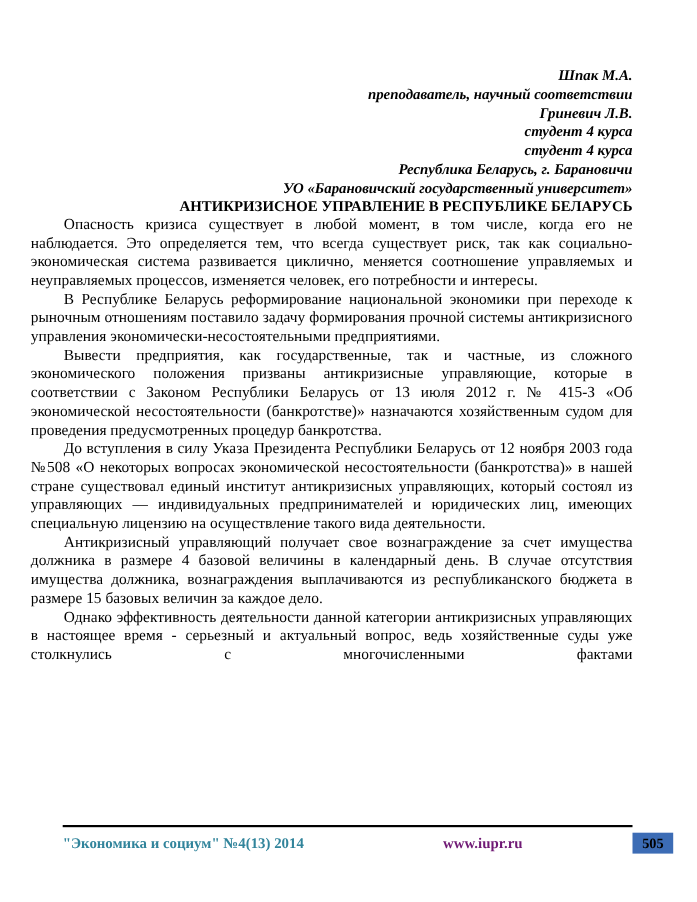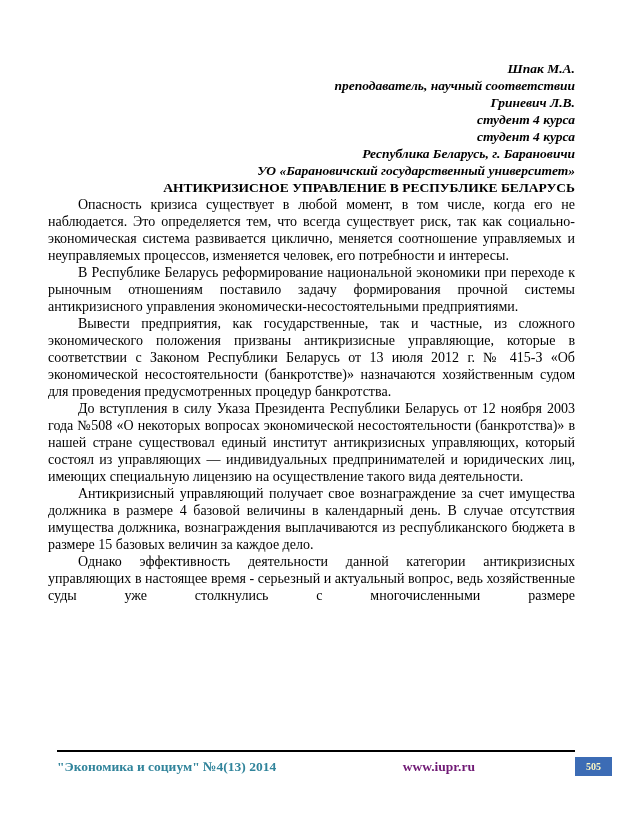--- a/index.html
+++ b/index.html
@@ -7,21 +7,21 @@
     position: relative;
     width: 634px;
     height: 820px;
     background: #ffffff;
     font-family: "Liberation Serif", "DejaVu Serif", serif;
     color: #000000;
     overflow: hidden;
     box-sizing: border-box;
   }
   .content {
-    padding: 60px 59px 0 48px;
+    padding: 60px 59px 0 28px;
   }
   .authors {
     text-align: right;
     font-weight: bold;
     font-style: italic;
     font-size: 13.5px;
     line-height: 17px;
   }
   .title {
     margin: 0;
@@ -60,27 +60,27 @@
   .journal-name { color: #31849B; }
   .journal-url {
     color: #701a75;
     margin-left: auto;
     margin-right: 100px;
     text-decoration: none;
     font-weight: bold;
   }
   .page-badge {
     background: #3C6CB5;
-    color: #fef9c3;
+    color: #000000;
     width: 37px;
     height: 19px;
     display: flex;
     align-items: center;
     justify-content: center;
-    font-size: 10px;
+    font-size: 13px;
     font-weight: bold;
   }
 </style>
 </head>
 <body>
 
 <div class="page">
   <div class="content">
 
     <header class="authors">
@@ -94,21 +94,21 @@
     </header>
 
     <h1 class="title">АНТИКРИЗИСНОЕ УПРАВЛЕНИЕ В РЕСПУБЛИКЕ БЕЛАРУСЬ</h1>
 
     <main class="body">
       <p>Опасность кризиса существует в любой момент, в том числе, когда его не наблюдается. Это определяется тем, что всегда существует риск, так как социально-экономическая система развивается циклично, меняется соотношение управляемых и неуправляемых процессов, изменяется человек, его потребности и интересы.</p>
       <p>В Республике Беларусь реформирование национальной экономики при переходе к рыночным отношениям поставило задачу формирования прочной системы антикризисного управления экономически-несостоятельными предприятиями.</p>
       <p>Вывести предприятия, как государственные, так и частные, из сложного экономического положения призваны антикризисные управляющие, которые в соответствии с Законом Республики Беларусь от 13 июля 2012 г. № 415-З «Об экономической несостоятельности (банкротстве)» назначаются хозяйственным судом для проведения предусмотренных процедур банкротства.</p>
       <p>До вступления в силу Указа Президента Республики Беларусь от 12 ноября 2003 года №508 «О некоторых вопросах экономической несостоятельности (банкротства)» в нашей стране существовал единый институт антикризисных управляющих, который состоял из управляющих — индивидуальных предпринимателей и юридических лиц, имеющих специальную лицензию на осуществление такого вида деятельности.</p>
       <p>Антикризисный управляющий получает свое вознаграждение за счет имущества должника в размере 4 базовой величины в календарный день. В случае отсутствия имущества должника, вознаграждения выплачиваются из республиканского бюджета в размере 15 базовых величин за каждое дело.</p>
-      <p class="cont">Однако эффективность деятельности данной категории антикризисных управляющих в настоящее время - серьезный и актуальный вопрос, ведь хозяйственные суды уже столкнулись с многочисленными размере</p>
+      <p class="cont">Однако эффективность деятельности данной категории антикризисных управляющих в настоящее время - серьезный и актуальный вопрос, ведь хозяйственные суды уже столкнулись с многочисленными фактами</p>
     </main>
 
   </div>
 
   <footer class="footer">
     <div class="footer-rule"></div>
     <div class="footer-row">
       <span class="journal-name">"Экономика и социум" №4(13) 2014</span>
       <a class="journal-url" href="#">www.iupr.ru</a>
       <span class="page-badge">505</span>

